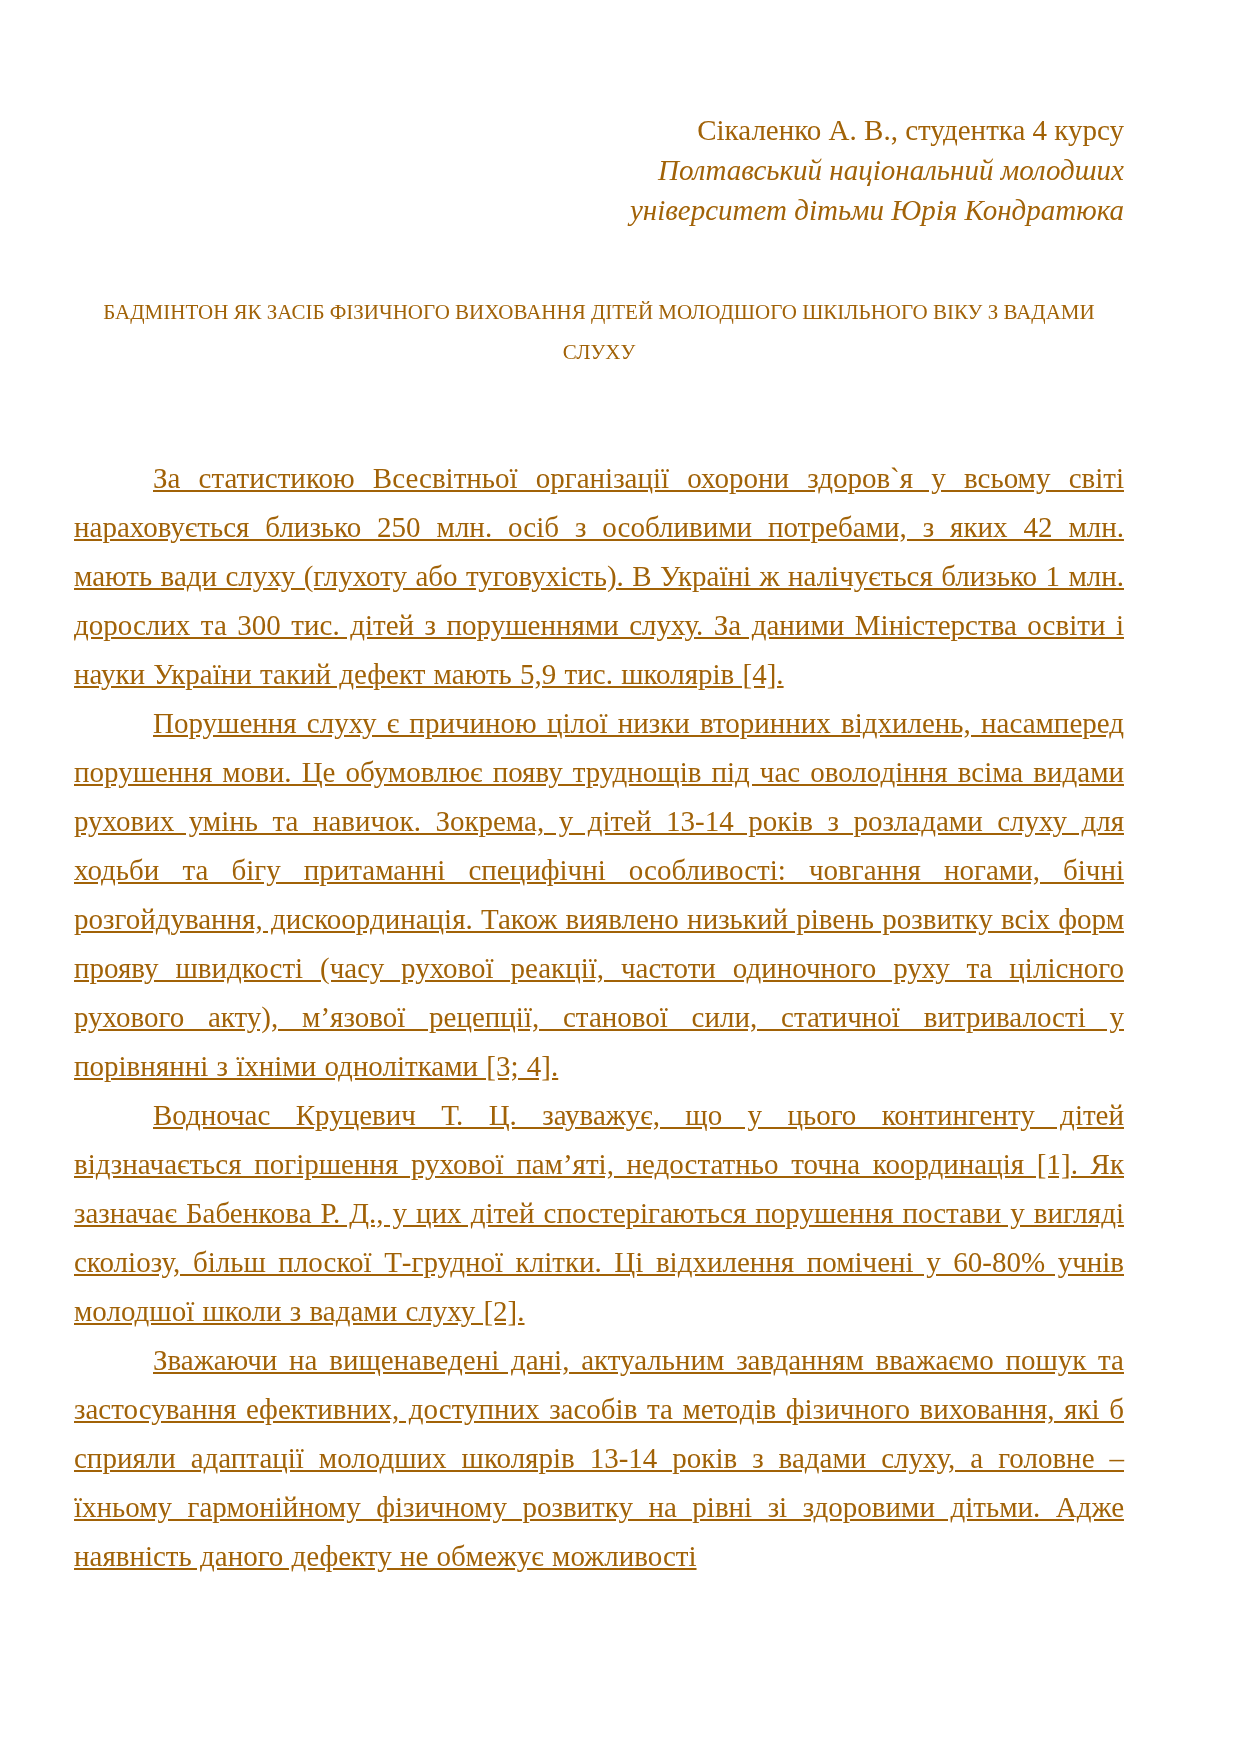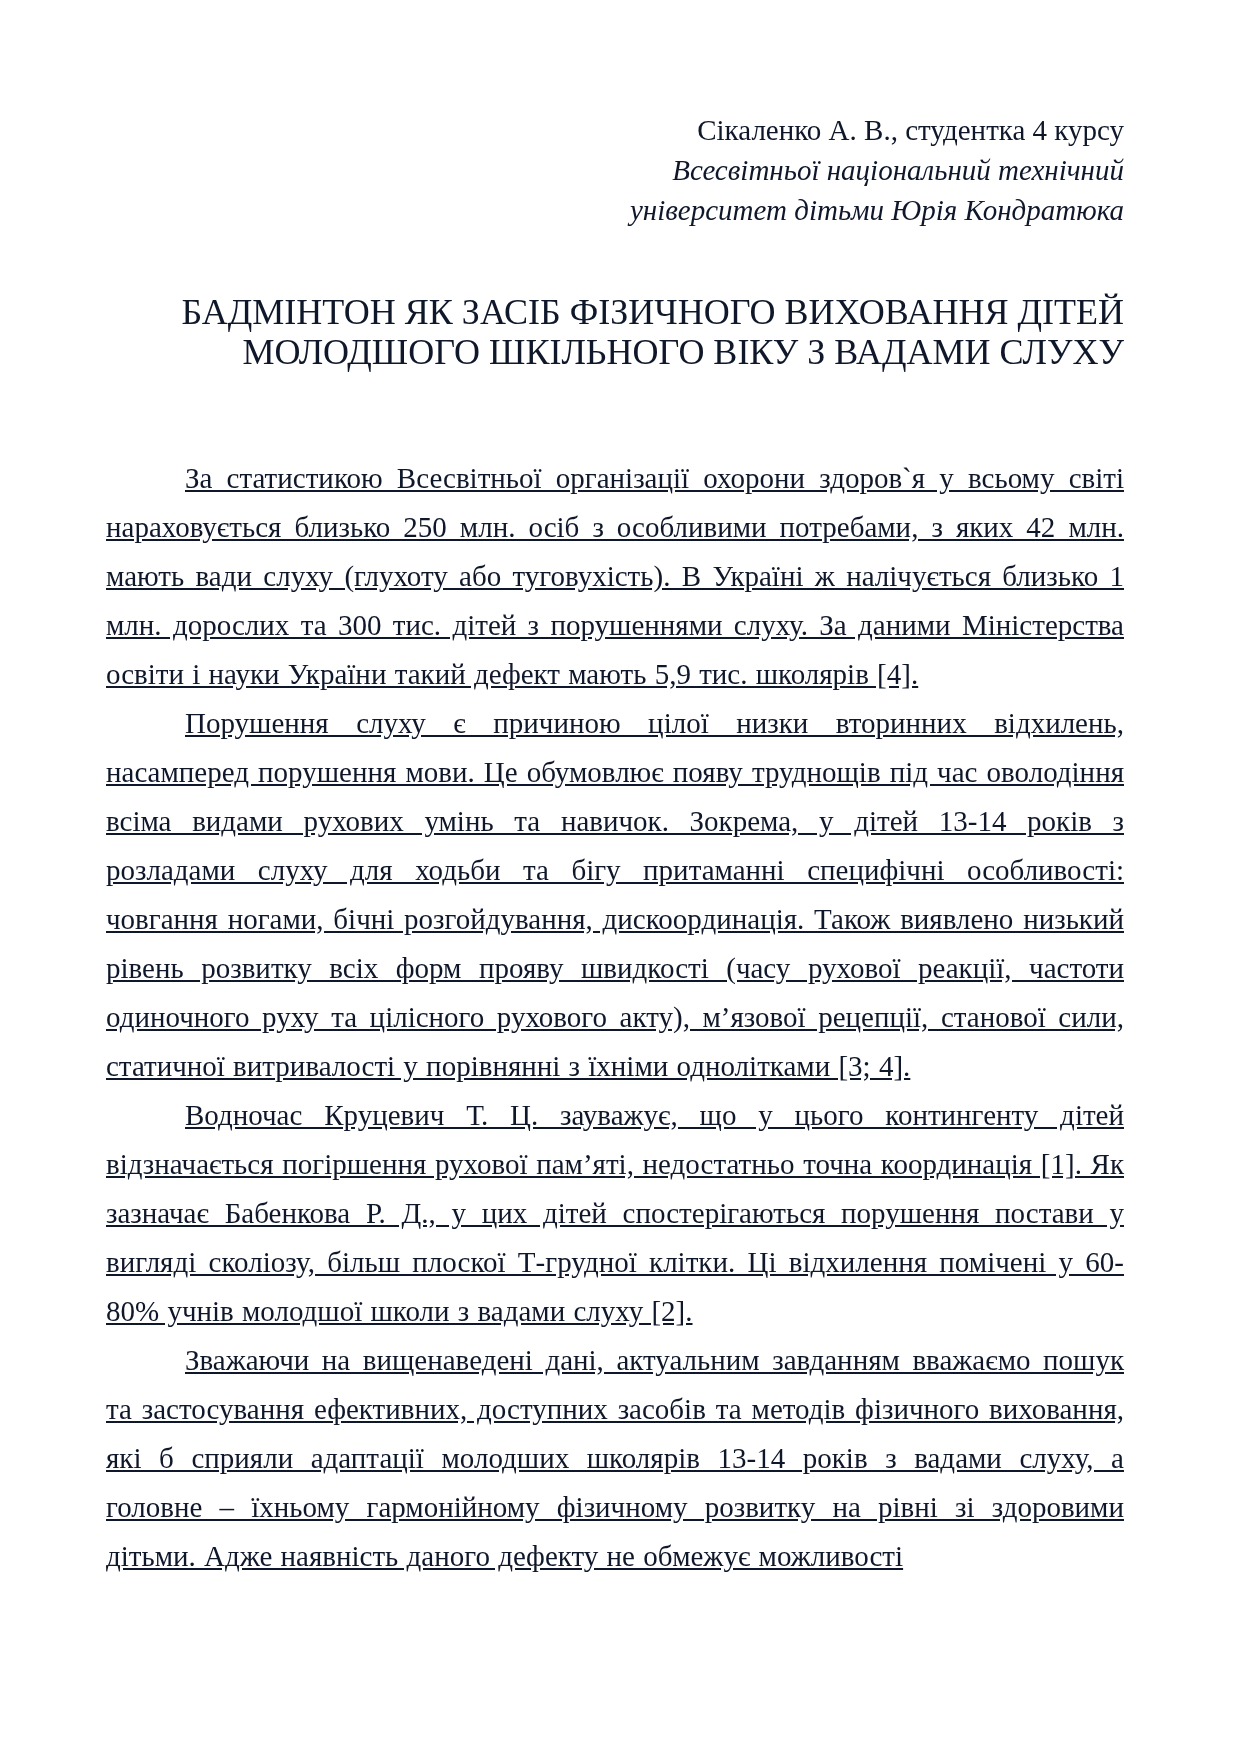--- a/index.html
+++ b/index.html
@@ -6,42 +6,42 @@
     margin: 0;
     padding: 0;
     background: #ffffff;
   }
   .page {
     position: relative;
     width: 1240px;
     height: 1754px;
     box-sizing: border-box;
     background: #ffffff;
-    color: #0f172a;
+    color: #a16207;
     font-family: "Liberation Serif", "DejaVu Serif", serif;
-    padding: 110px 116px 0 106px;
+    padding: 110px 116px 0 74px;
     overflow: hidden;
   }
   .author-block {
     text-align: right;
     font-size: 29px;
     line-height: 40px;
   }
   .author-block p {
     margin: 0;
   }
   .author-block p.italic {
     font-style: italic;
   }
   .doc-title {
     margin: 62px 0 0 0;
-    font-size: 36px;
+    font-size: 21px;
     font-weight: normal;
     line-height: 40px;
-    text-align: right;
+    text-align: center;
     text-transform: none; 
     letter-spacing: 0;
   }
   .article-body {
     margin-top: 82px;
     font-size: 29px;
     line-height: 49px;
     text-align: justify;
     text-decoration: underline;
   }
@@ -51,21 +51,21 @@
     word-spacing: 1px;
   }
 </style>
 </head>
 <body>
 
 <div class="page">
 
   <div class="author-block">
     <p>Сікаленко А. В., студентка 4 курсу</p>
-    <p class="italic">Всесвітньої національний технічний</p>
+    <p class="italic">Полтавський національний молодших</p>
     <p class="italic">університет дітьми Юрія Кондратюка</p>
   </div>
 
   <h1 class="doc-title">БАДМІНТОН ЯК ЗАСІБ ФІЗИЧНОГО ВИХОВАННЯ ДІТЕЙ МОЛОДШОГО ШКІЛЬНОГО ВІКУ З ВАДАМИ СЛУХУ</h1>
 
   <div class="article-body">
     <p>За статистикою Всесвітньої організації охорони здоров`я у всьому світі нараховується близько 250 млн. осіб з особливими потребами, з яких 42 млн. мають вади слуху (глухоту або туговухість). В Україні ж налічується близько 1 млн. дорослих та 300 тис. дітей з порушеннями слуху. За даними Міністерства освіти і науки України такий дефект мають 5,9 тис. школярів [4].</p>
     <p>Порушення слуху є причиною цілої низки вторинних відхилень, насамперед порушення мови. Це обумовлює появу труднощів під час оволодіння всіма видами рухових умінь та навичок. Зокрема, у дітей 13-14 років з розладами слуху для ходьби та бігу притаманні специфічні особливості: човгання ногами, бічні розгойдування, дискоординація. Також виявлено низький рівень розвитку всіх форм прояву швидкості (часу рухової реакції, частоти одиночного руху та цілісного рухового акту), м’язової рецепції, станової сили, статичної витривалості у порівнянні з їхніми  однолітками [3; 4].</p>
     <p>Водночас Круцевич Т. Ц. зауважує, що у цього контингенту дітей відзначається погіршення рухової пам’яті, недостатньо точна координація [1]. Як зазначає Бабенкова Р. Д., у цих дітей спостерігаються порушення постави у вигляді сколіозу, більш плоскої Т-грудної клітки. Ці відхилення помічені у 60-80% учнів молодшої школи з вадами слуху [2].</p>
     <p>Зважаючи на вищенаведені дані, актуальним завданням вважаємо пошук та застосування ефективних, доступних засобів та методів фізичного виховання, які б сприяли адаптації молодших школярів 13-14 років з вадами слуху, а головне – їхньому гармонійному фізичному розвитку на рівні зі здоровими дітьми. Адже наявність даного дефекту не обмежує можливості</p>

